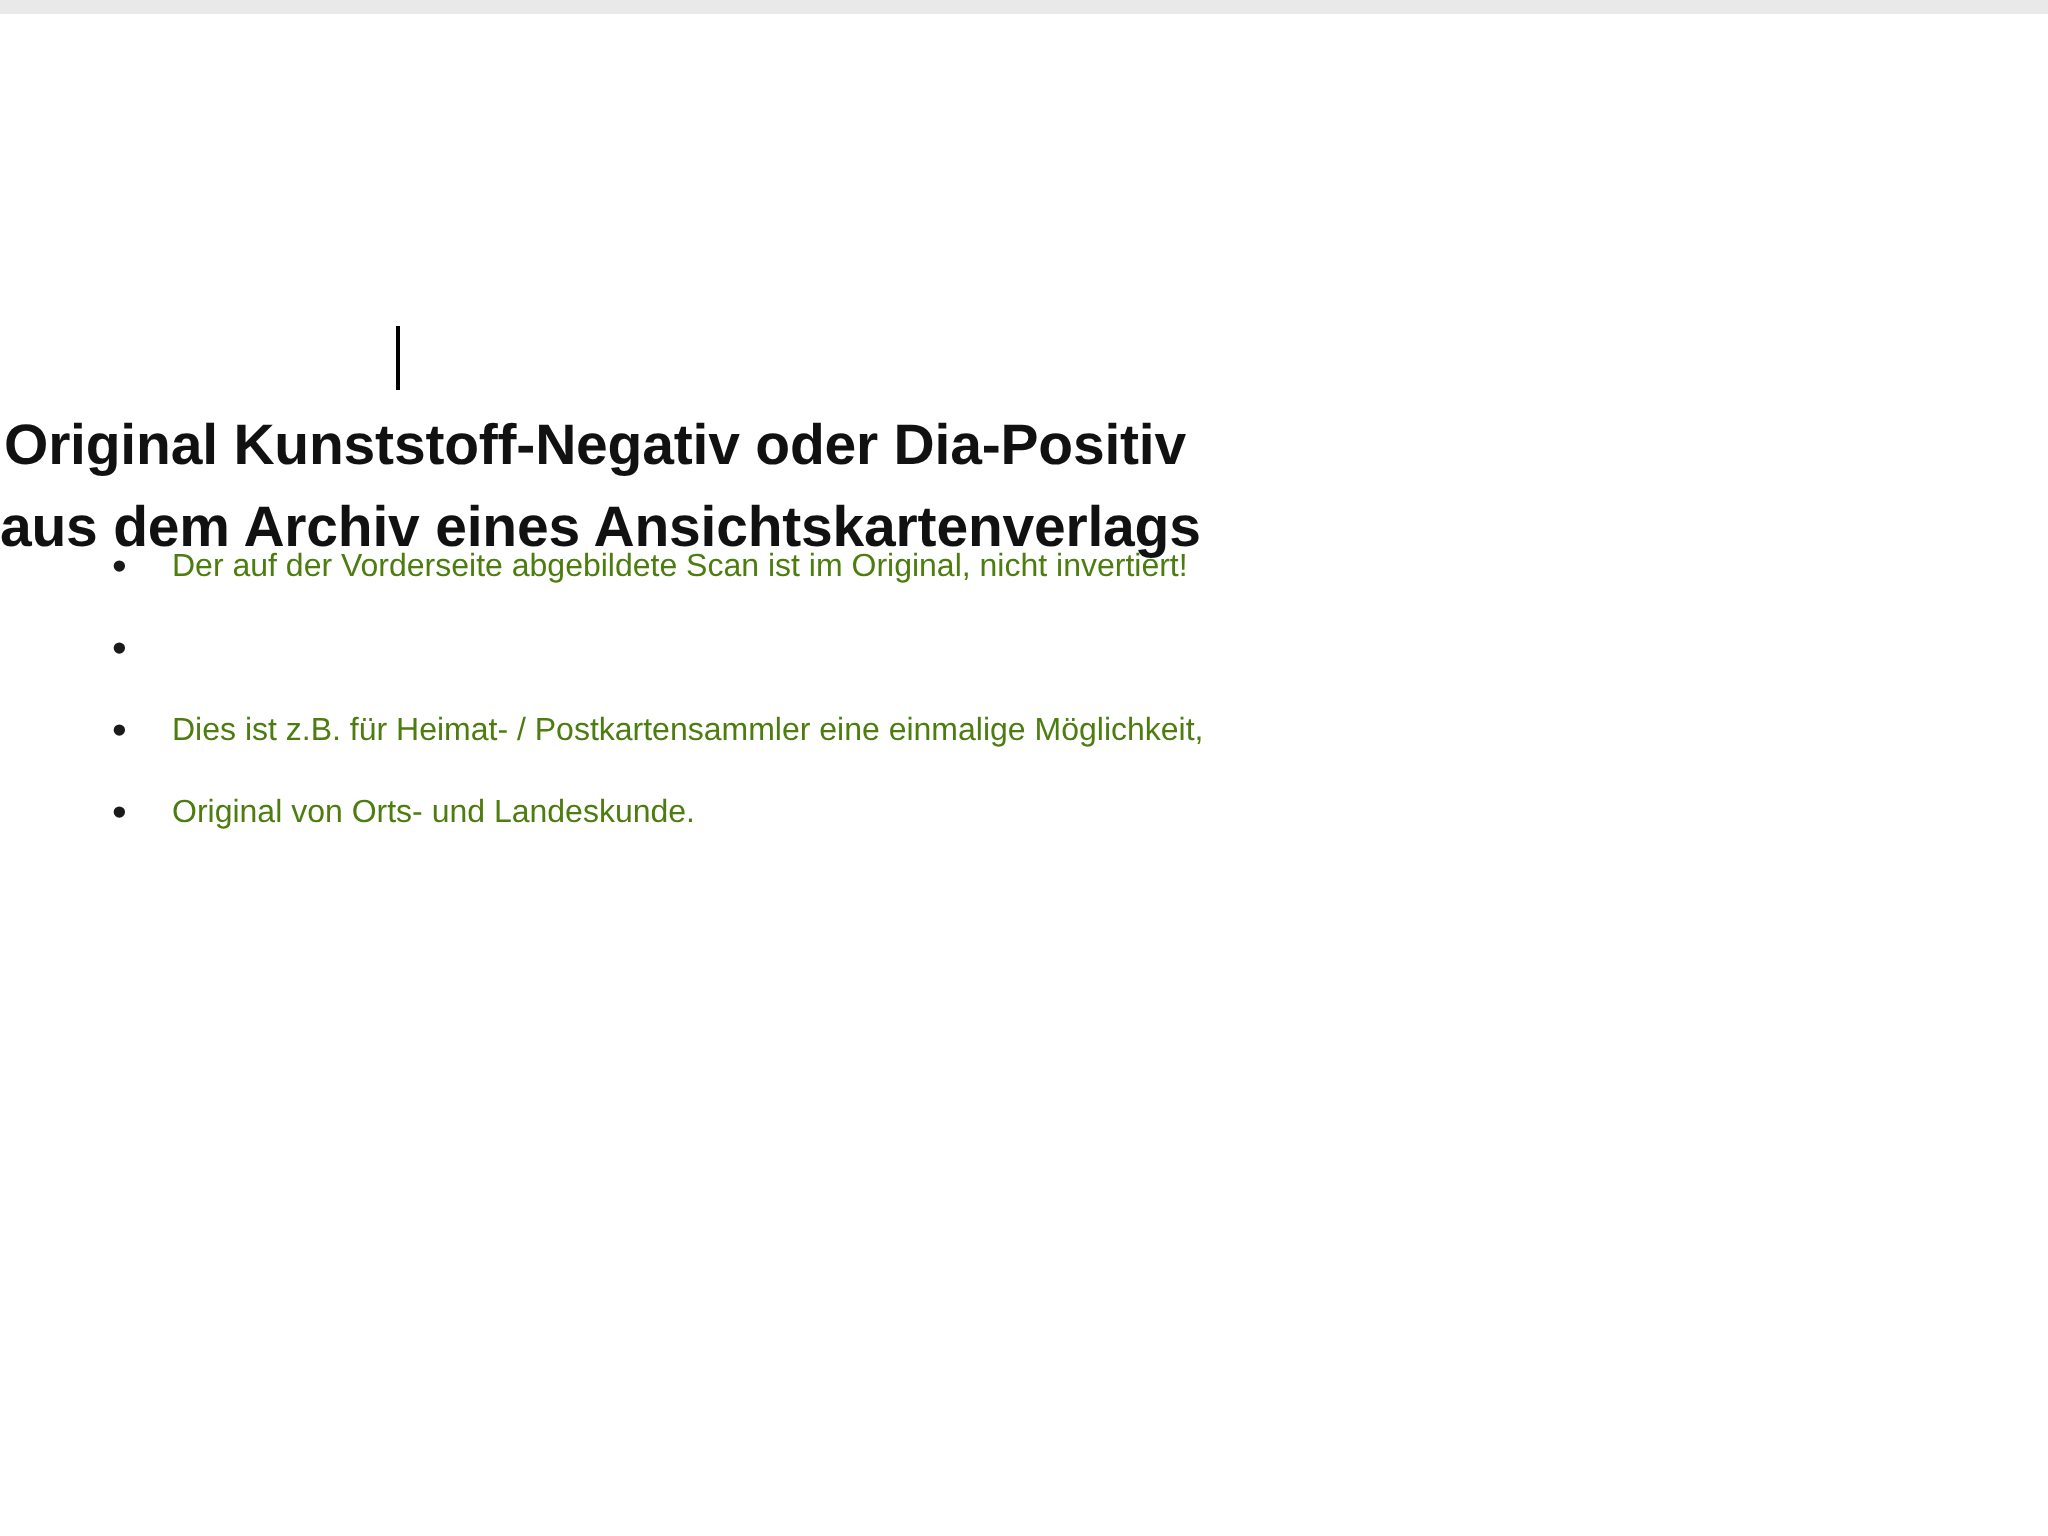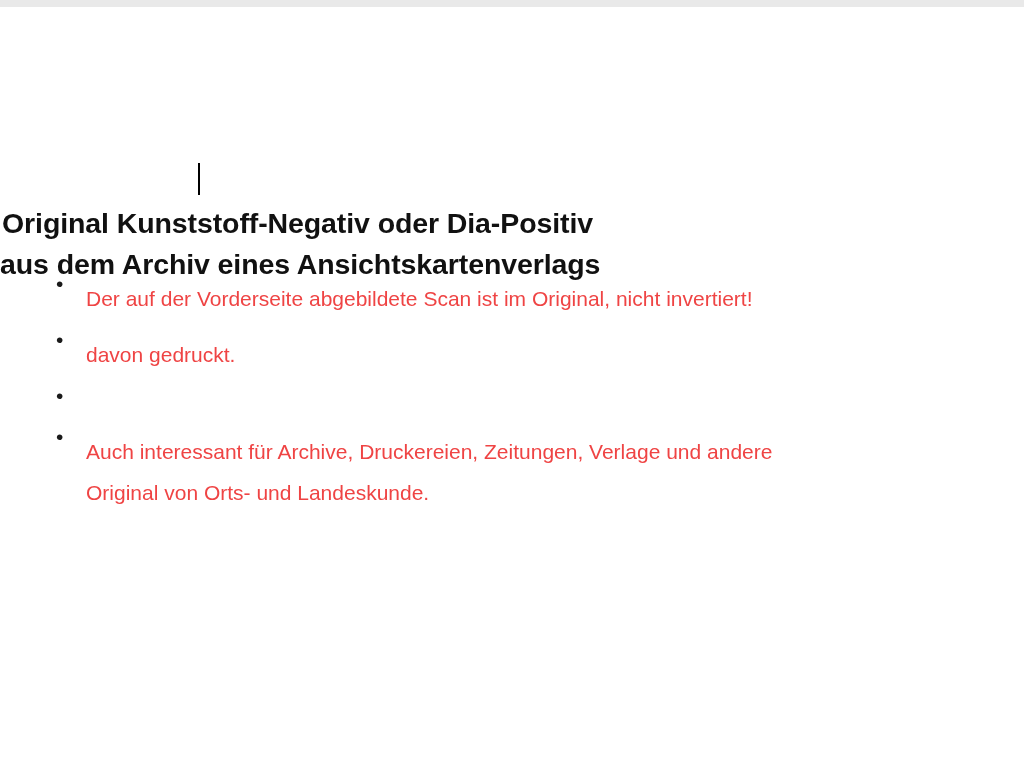--- a/index.html
+++ b/index.html
@@ -73,24 +73,23 @@
   .bullet-dot {
     flex: 0 0 auto;
     width: 30px;
     font-size: 21px;
     line-height: 41px;
     text-align: left;
     color: #1a1a1a;
   }
   .bullet-text {
     flex: 1 1 auto;
-    font-size: 21px;
+    font-size: 16px;
     line-height: 41px;
-    color: #ef4444;
-    margin-top: 15px;
+    color: #4d7c0f;
   }
   .bullet-text .line {
     display: block;
     white-space: nowrap;
   }
 </style>
 </head>
 <body>
 
 <div class="top-strip"></div>
@@ -109,33 +108,32 @@
     <div class="bullet-item">
       <div class="bullet-dot">•</div>
       <div class="bullet-text">
         <span class="line">Der auf der Vorderseite abgebildete Scan ist im Original, nicht invertiert!</span>
       </div>
     </div>
 
     <div class="bullet-item">
       <div class="bullet-dot">•</div>
       <div class="bullet-text">
-        <span class="line">davon gedruckt.</span>
       </div>
     </div>
 
     <div class="bullet-item">
       <div class="bullet-dot">•</div>
       <div class="bullet-text">
+        <span class="line">Dies ist z.B. für Heimat- / Postkartensammler eine einmalige Möglichkeit,</span>
       </div>
     </div>
 
     <div class="bullet-item">
       <div class="bullet-dot">•</div>
       <div class="bullet-text">
-        <span class="line">Auch interessant für Archive, Druckereien, Zeitungen, Verlage und andere</span>
         <span class="line">Original von Orts- und Landeskunde.</span>
       </div>
     </div>
 
   </div>
 
 </div>
 
 </body></html>

